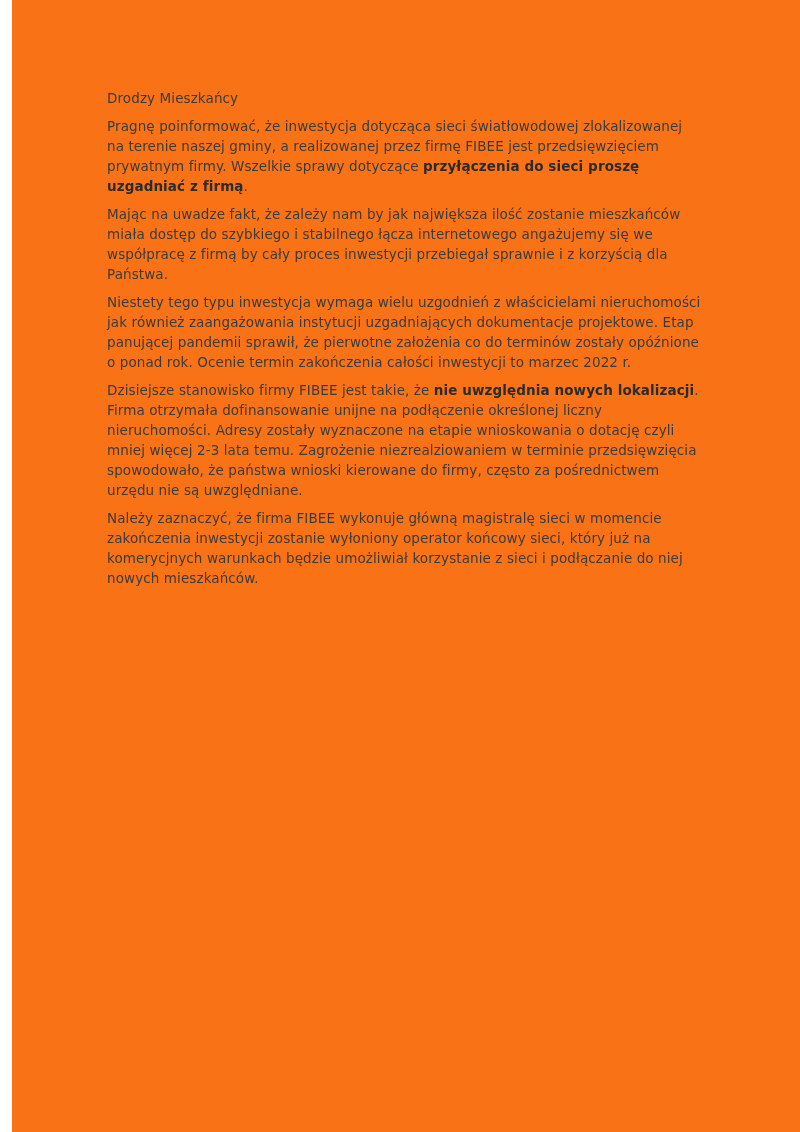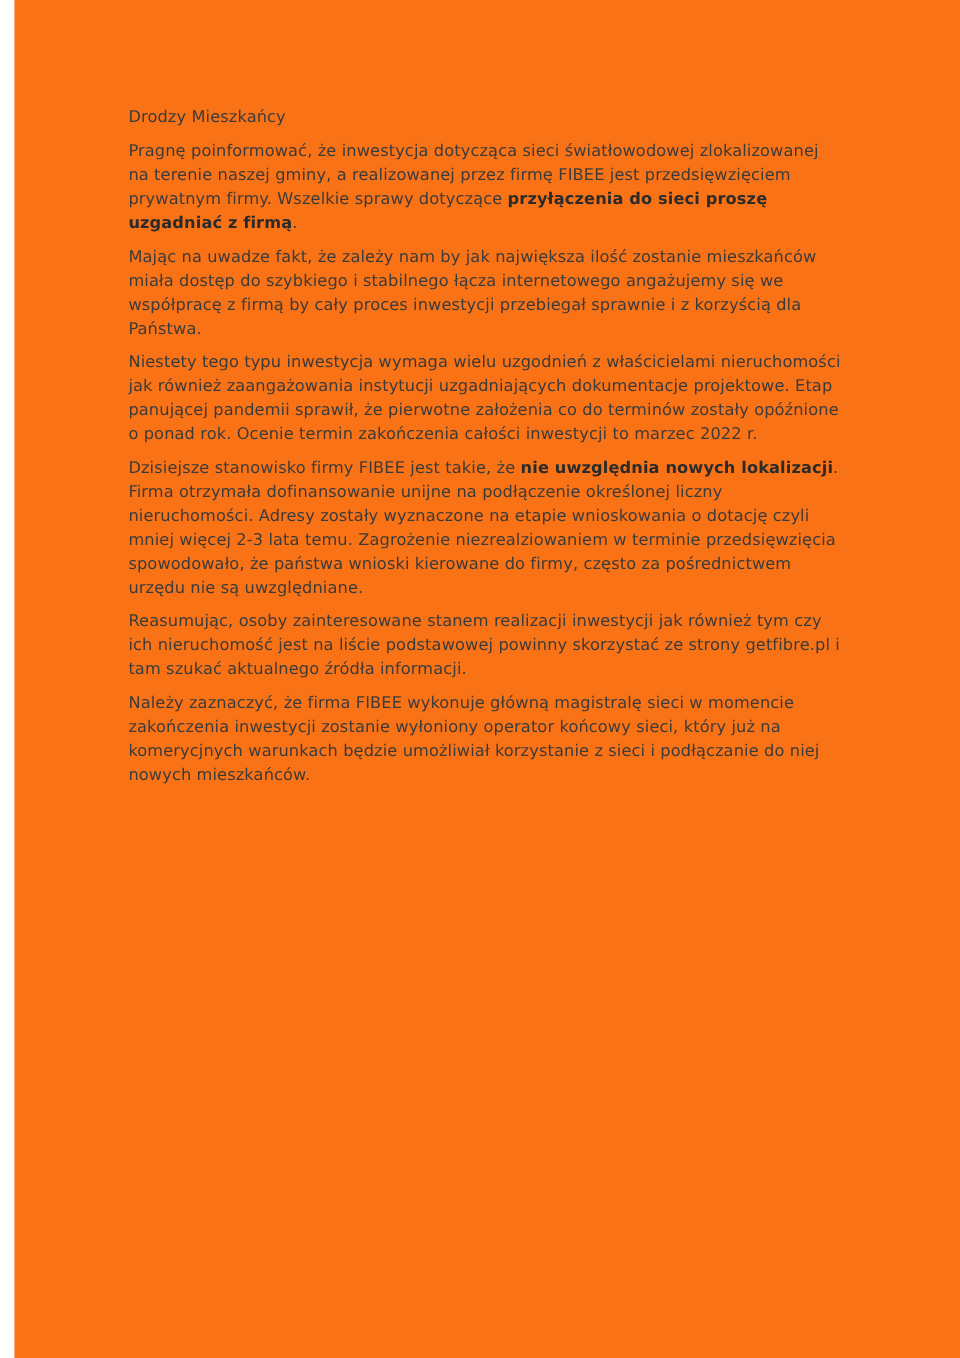--- a/index.html
+++ b/index.html
@@ -44,16 +44,15 @@
 </head>
 <body>
 
 <div class="doc-page">
   <div class="doc-content" id="document-content">
       <p><span class="run-regular">Drodzy Mieszkańcy</span></p>
       <p><span class="run-regular">Pragnę poinformować, że inwestycja dotycząca sieci światłowodowej zlokalizowanej na terenie naszej gminy, a realizowanej przez firmę FIBEE jest przedsięwzięciem prywatnym firmy. Wszelkie sprawy dotyczące </span><span class="run-bold">przyłączenia do sieci proszę uzgadniać z firmą</span><span class="run-regular">.</span></p>
       <p><span class="run-regular">Mając na uwadze fakt, że zależy nam by jak największa ilość zostanie mieszkańców miała dostęp do szybkiego i stabilnego łącza internetowego angażujemy się we współpracę z firmą by cały proces inwestycji przebiegał sprawnie i z korzyścią dla Państwa.</span></p>
       <p><span class="run-regular">Niestety tego typu inwestycja wymaga wielu uzgodnień z właścicielami nieruchomości jak również zaangażowania instytucji uzgadniających dokumentacje projektowe. Etap panującej pandemii sprawił, że pierwotne założenia co do terminów zostały opóźnione o ponad rok. Ocenie termin zakończenia całości inwestycji to marzec 2022 r.</span></p>
       <p><span class="run-regular">Dzisiejsze stanowisko firmy FIBEE jest takie, że </span><span class="run-bold">nie uwzględnia nowych lokalizacji</span><span class="run-regular">. Firma otrzymała dofinansowanie unijne na podłączenie określonej liczny nieruchomości. Adresy zostały wyznaczone na etapie wnioskowania o dotację czyli mniej więcej 2-3 lata temu. Zagrożenie niezrealziowaniem w terminie przedsięwzięcia spowodowało, że państwa wnioski kierowane do firmy, często za pośrednictwem urzędu nie są uwzględniane.</span></p>
-      <p><span class="run-regular">Reasumując, osoby zainteresowane stanem realizacji inwestycji jak również tym czy ich nieruchomość jest na liście podstawowej powinny skorzystać ze strony getfibre.pl i tam szukać aktualnego źródła informacji.</span></p>
       <p><span class="run-regular">Należy zaznaczyć, że firma FIBEE wykonuje główną magistralę sieci w momencie zakończenia inwestycji zostanie wyłoniony operator końcowy sieci, który już na komerycjnych warunkach będzie umożliwiał korzystanie z sieci i podłączanie do niej nowych mieszkańców.</span></p>
     </div>
 </div>
 
 </body></html>

